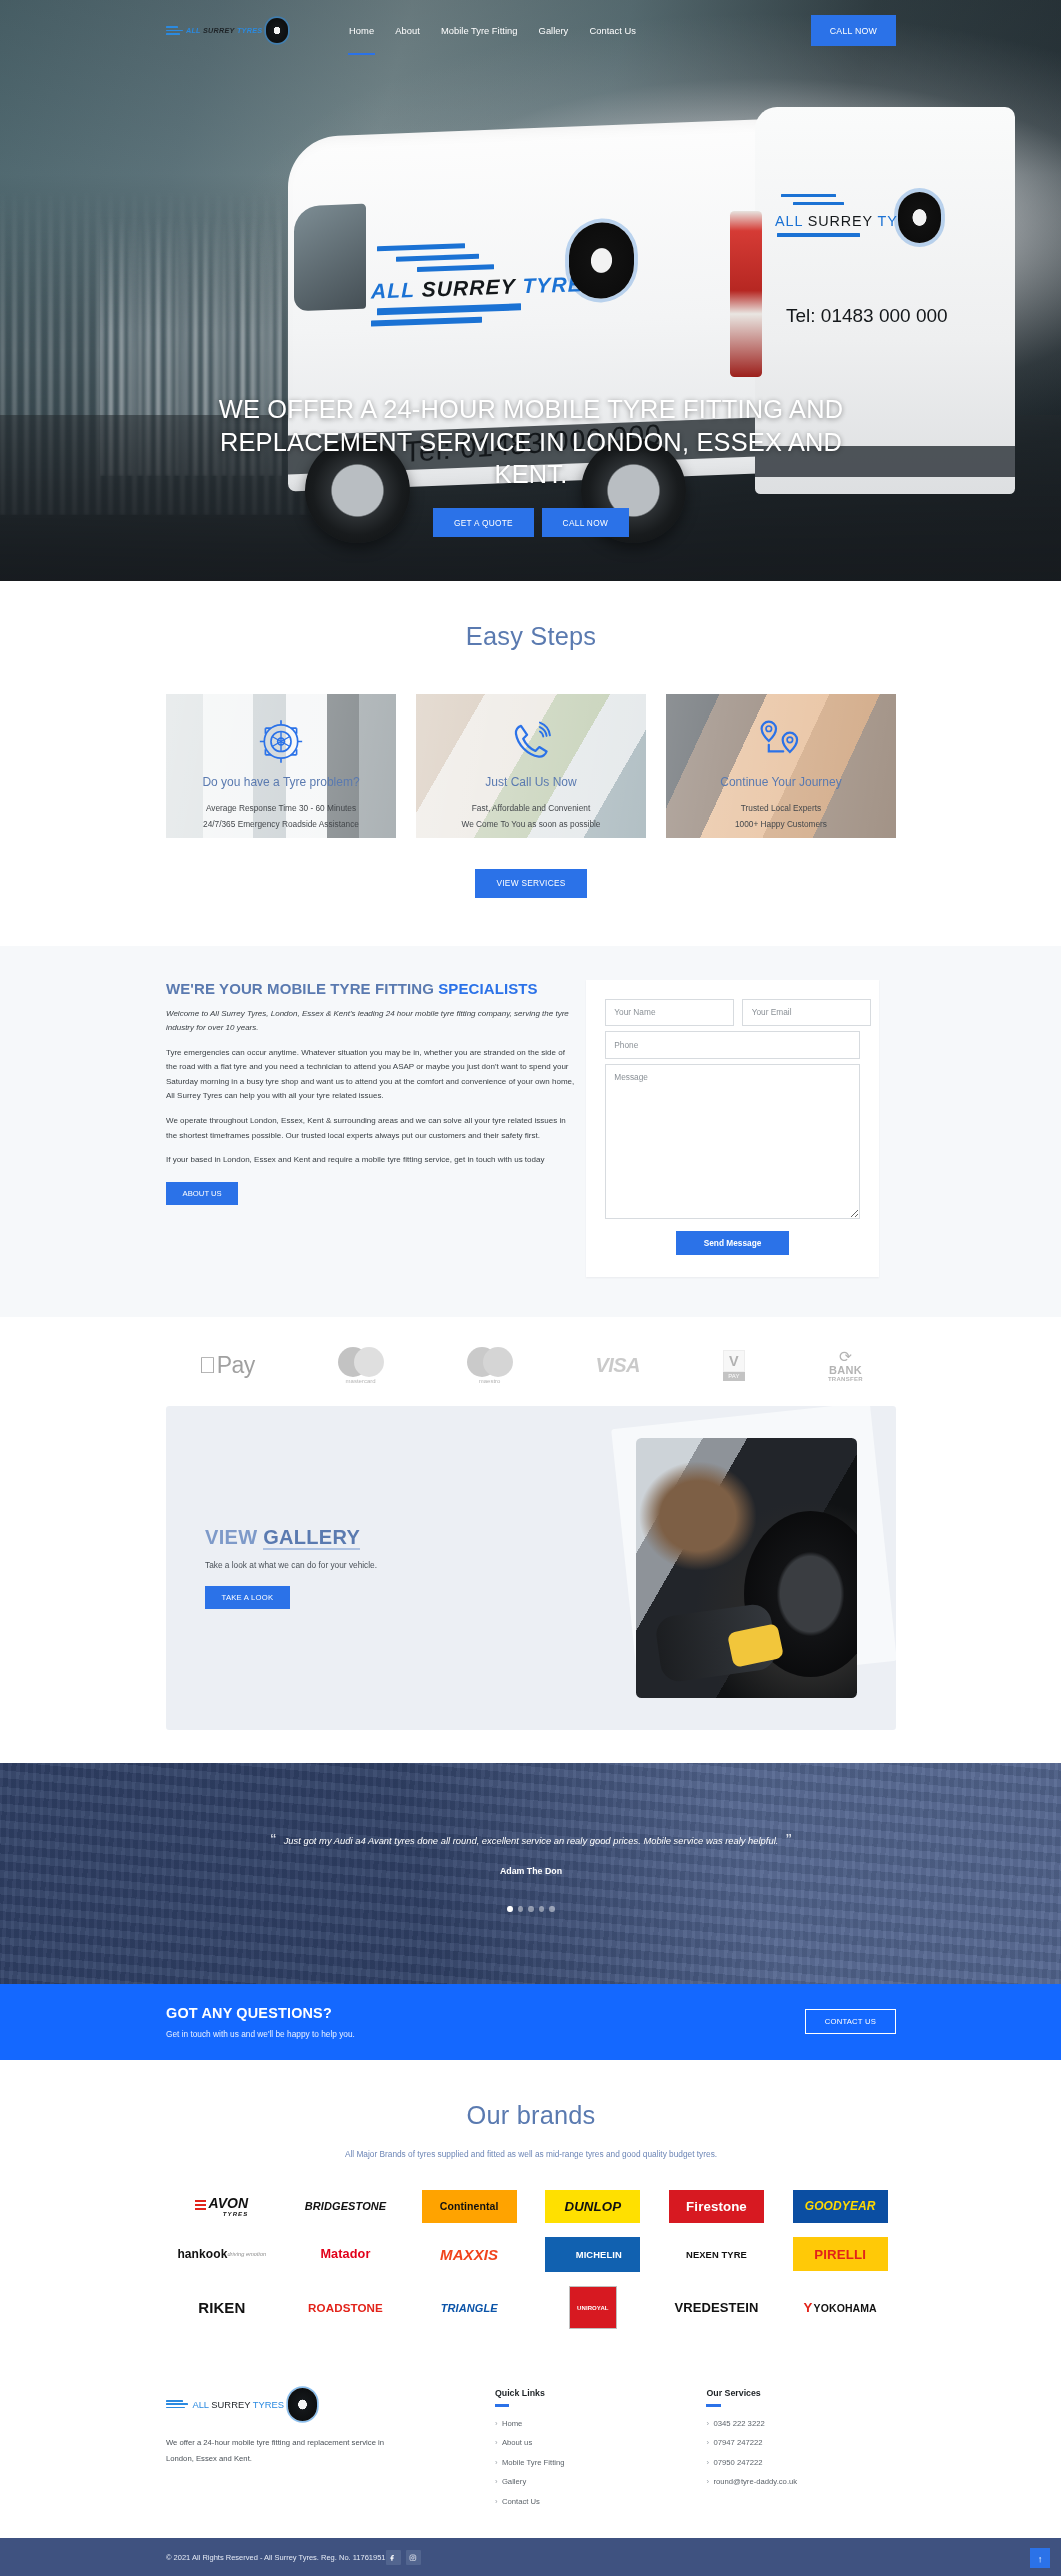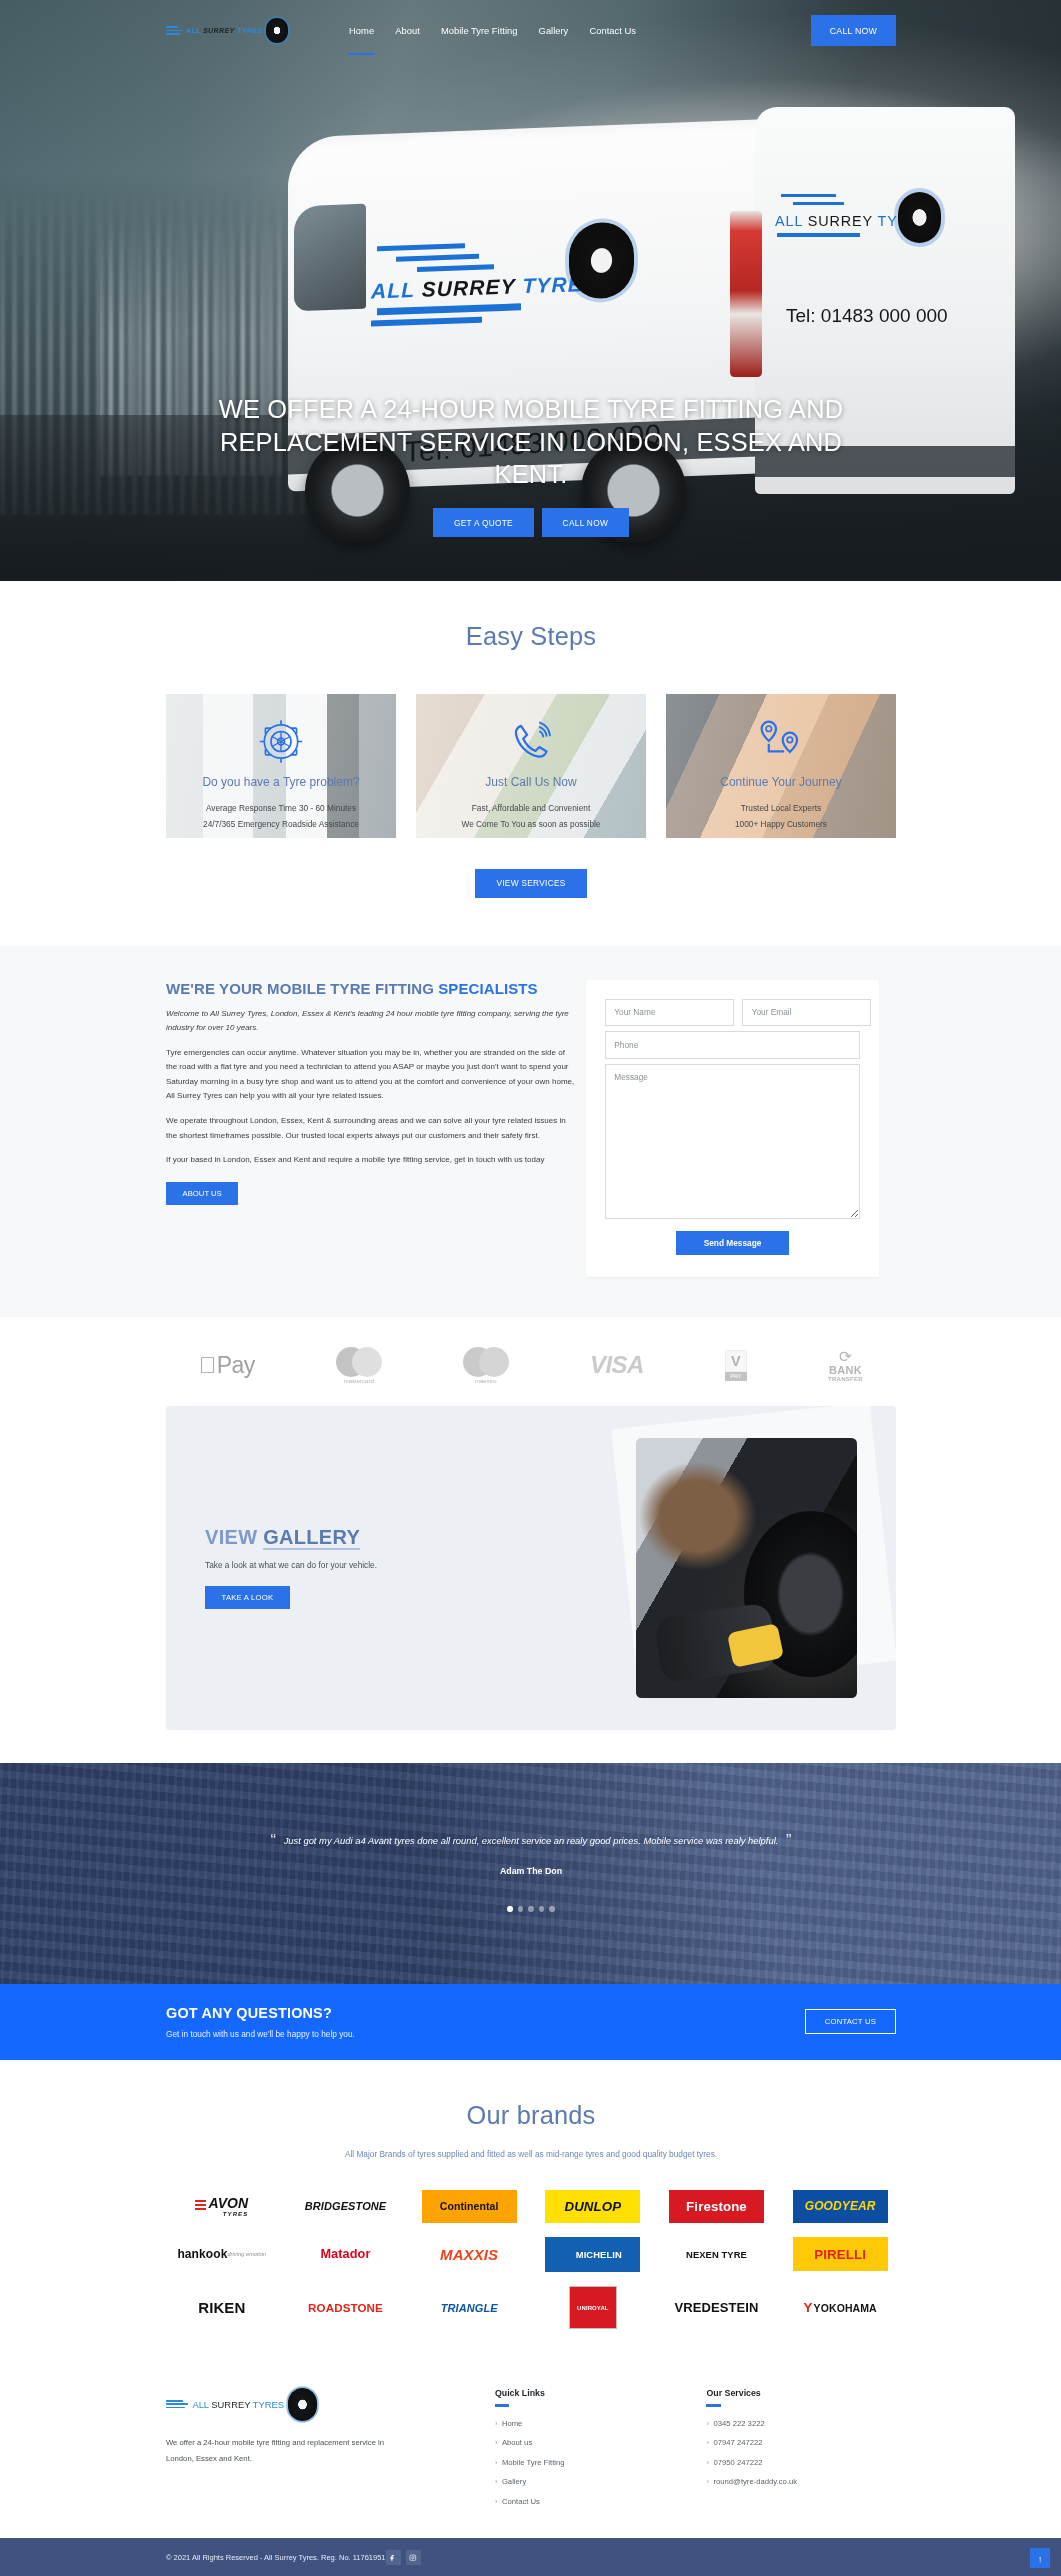--- a/index.html
+++ b/index.html
@@ -252,21 +252,21 @@
   
   .pay-sec { background:#fff; padding:29px 0 15.5px; }
   .pay-row { display:flex; justify-content:space-between; align-items:center; padding:0 33px; }
   .pay-item { filter:grayscale(1); opacity:.52; display:flex; align-items:center; justify-content:center; height:39px; }
   .apple-pay { font-size:23px; color:#4a4a4a; letter-spacing:-0.6px; display:flex; align-items:center; gap:1.1px;}
   .mc-circles { position:relative; width:46px; height:30px; }
   .mc-circles i { position:absolute; top:0; width:30px; height:30px; border-radius:50%; }
   .mc-circles i.l { left:0; background:#8e8e8e; }
   .mc-circles i.r { right:0; background:#c3c3c3; }
   .mc-label { font-size:6px; color:#6f6f6f; text-align:center; margin-top:1.7px; }
-  .visa-txt { font-size:24px; font-weight:bold; font-style:italic; color:#9b9b9b; letter-spacing:-0.6px; }
+  .visa-txt { font-size:20px; font-weight:bold; font-style:italic; color:#9b9b9b; letter-spacing:-0.6px; }
   .vpay { display:flex; flex-direction:column; align-items:center; }
   .vpay .v { width:22px; height:22px; background:#f1f1f1; border:0.6px solid #ddd; display:flex; align-items:center; justify-content:center; font-size:14.4px; font-weight:bold; color:#6b6b6b;}
   .vpay .p { width:22px; background:#8d8d8d; color:#fff; font-size:6px; text-align:center; padding:1.1px 0; }
   .banktr { display:flex; flex-direction:column; align-items:center; color:#6f6f6f; }
   .banktr .swirl { font-size:15.5px; line-height:1; }
   .banktr .b1 { font-size:11px; font-weight:bold; letter-spacing:0.3px; }
   .banktr .b2 { font-size:6px; font-weight:bold; letter-spacing:0.3px; }
 
   
   .gallery-sec { background:#fff; padding:5.5px 0 33px; }

